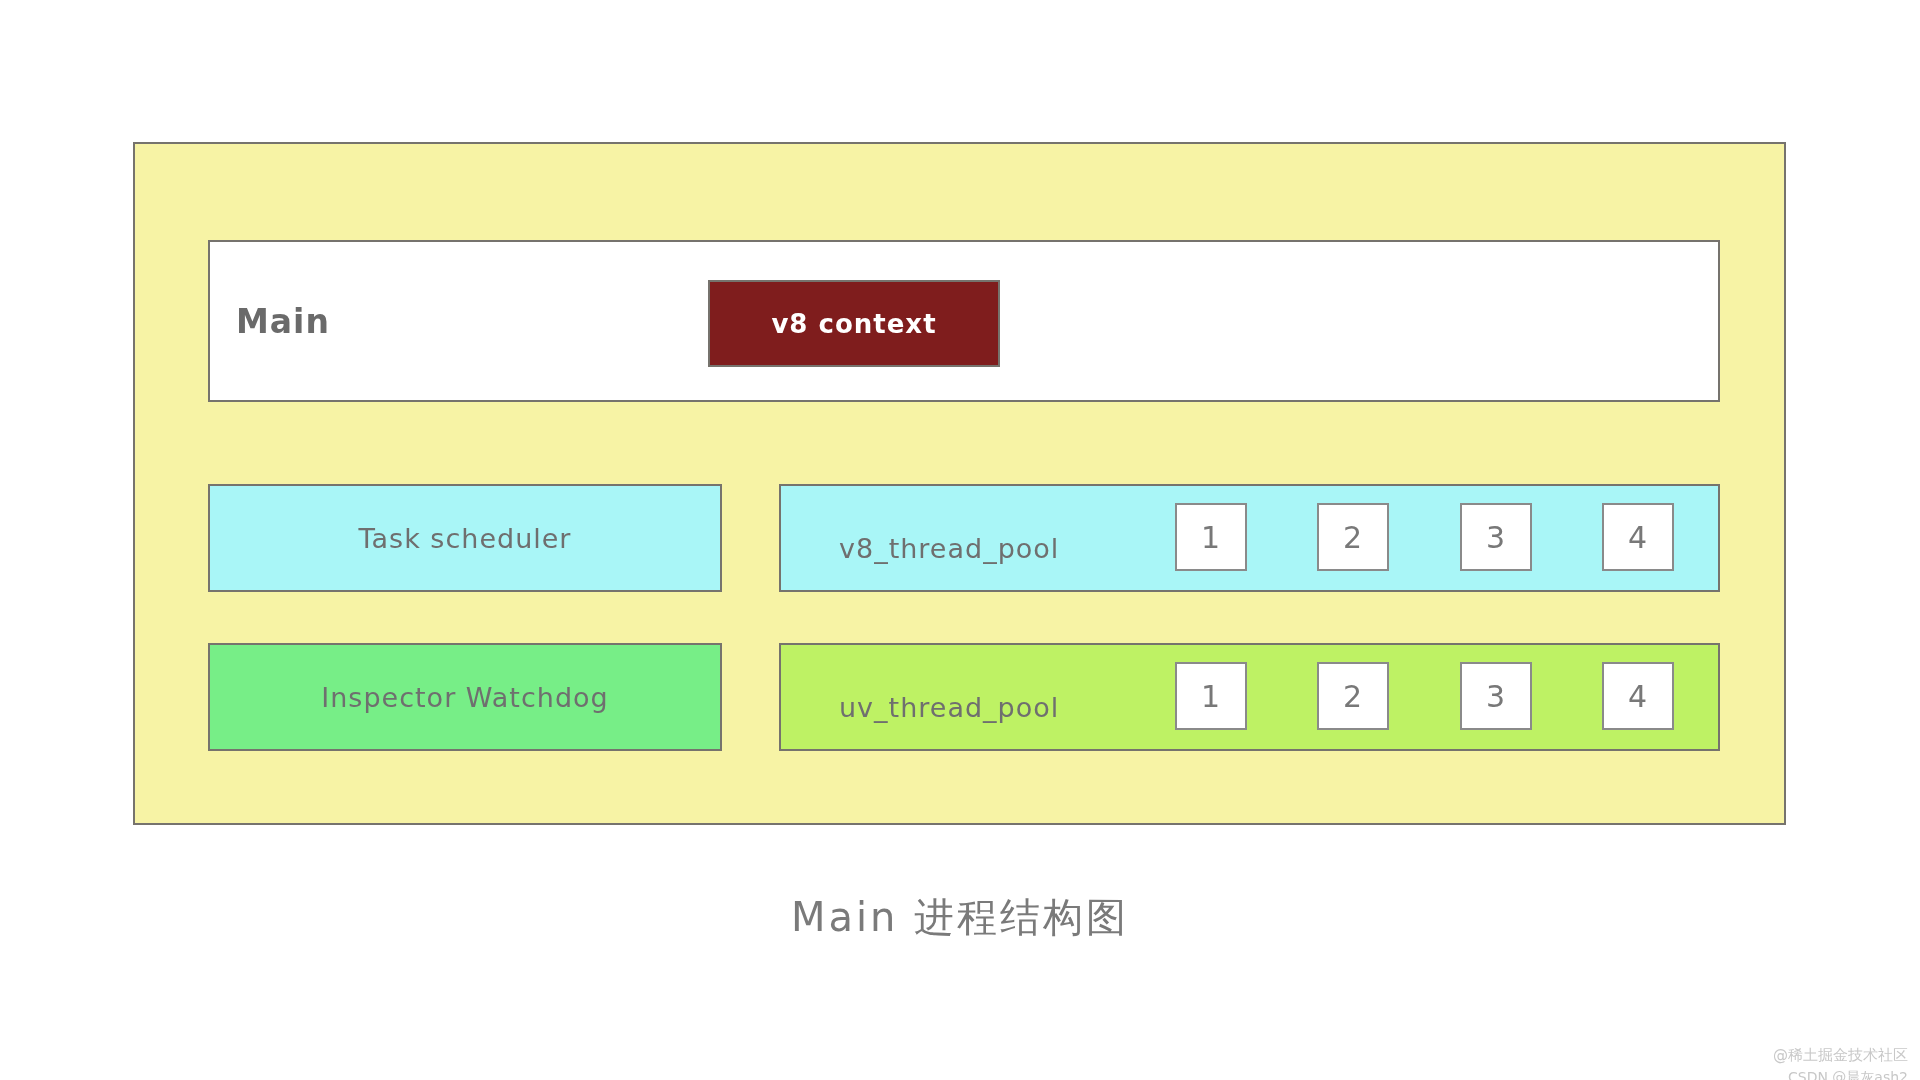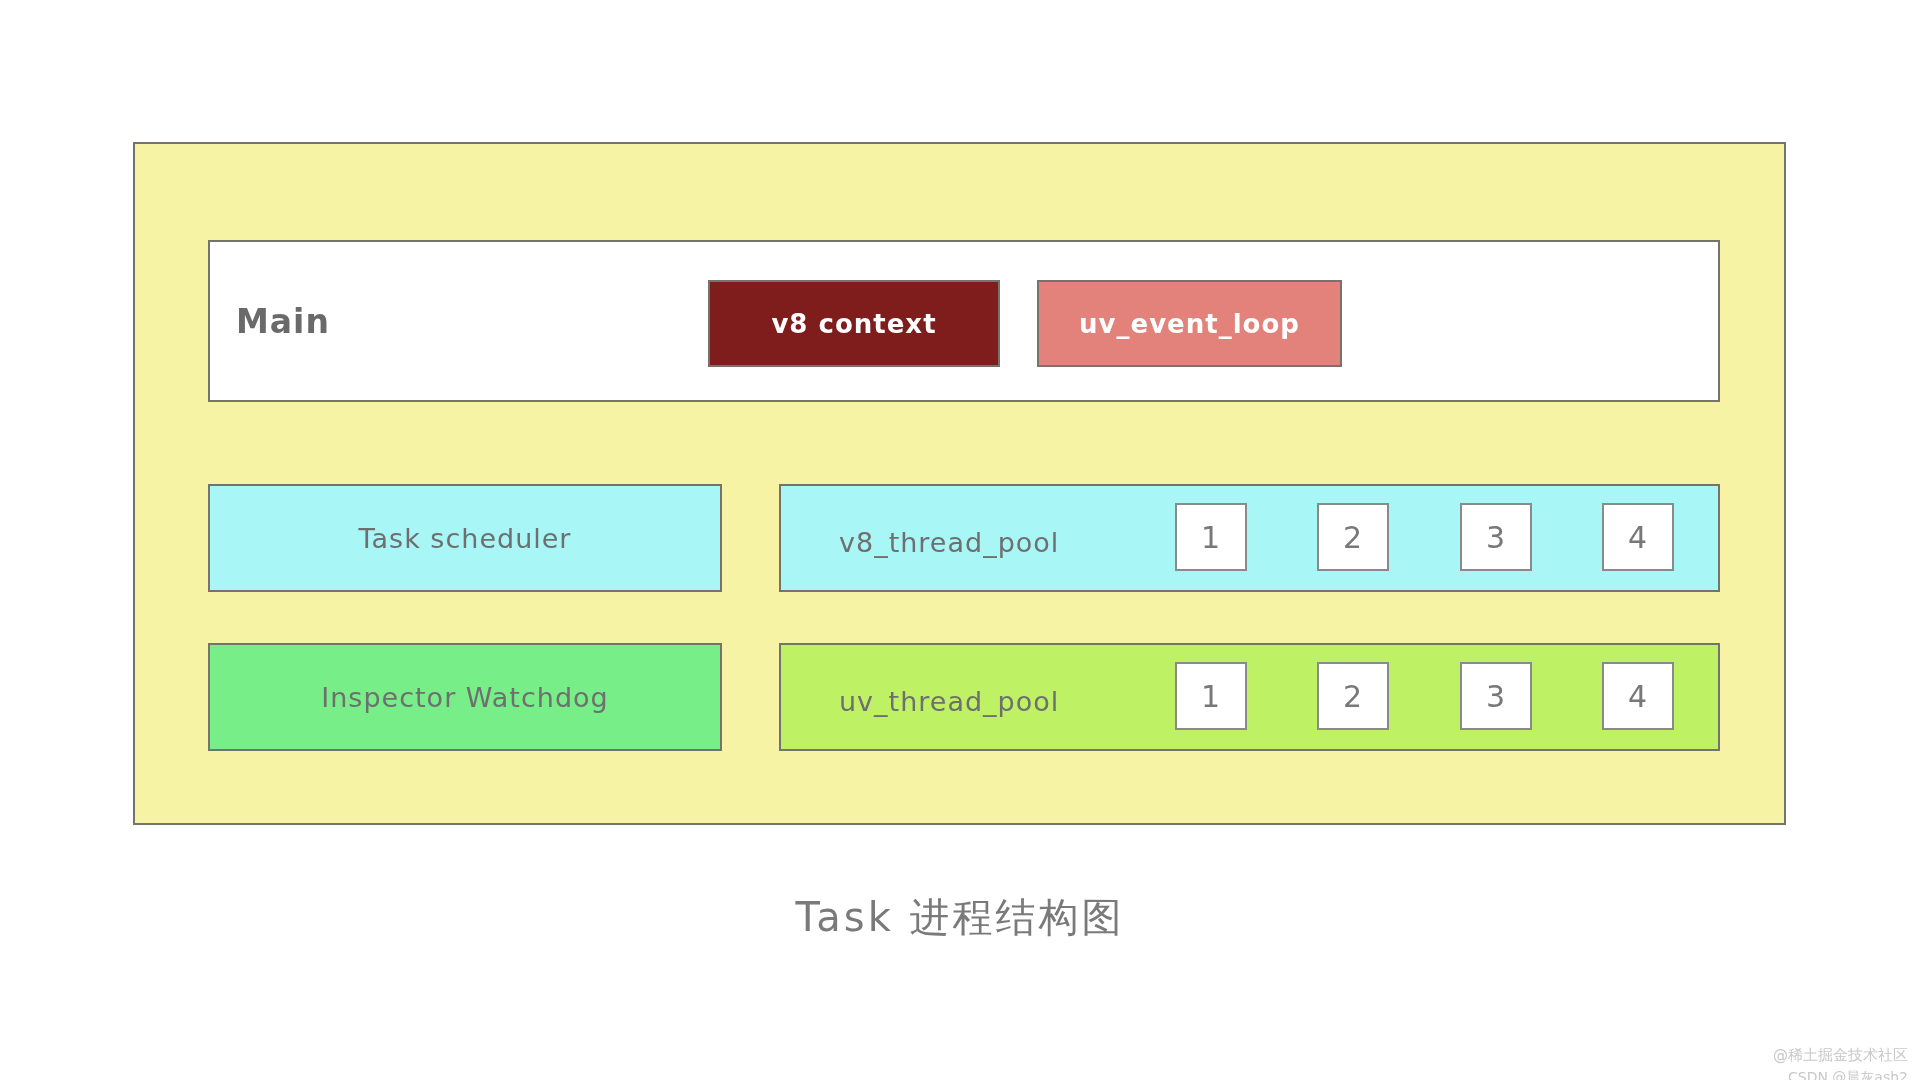--- a/index.html
+++ b/index.html
@@ -80,21 +80,21 @@
     height: 108px;
     font-size: 27px;
     color: #6f6f6f;
     letter-spacing: 1px;
   }
   .row-cyan  { top: 482px; }
   .row-green { top: 641px; }
   .pool-label {
     position: absolute;
     left: 58px;
-    top: 4px;
+    top: 10px;
     height: 100%;
     display: flex;
     align-items: center;
   }
   .slot {
     position: absolute;
     top: 17px;
     width: 72px;
     height: 68px;
     box-sizing: border-box;
@@ -137,21 +137,20 @@
 </head>
 <body>
 
 <div class="canvas">
 
   <div class="box process-container" style="background-color: rgb(247, 243, 165);">
 
     <div class="box main-box" style="left: 73px; top: 96px; background-color: rgb(255, 255, 255); font-weight: bold;">
       <div class="main-label">Main</div>
       <div class="red-box b2" style="background-color: #7f1d1d;">v8 context</div>
-      <div class="red-box b3" style="background-color: rgb(227, 129, 123);">uv_event_loop</div>
     </div>
 
     <div class="box left-cell row-cyan" style="left: 73px; top: 340px; background-color: rgb(169, 246, 247);">Task scheduler</div>
     <div class="box pool-cell row-cyan" style="left: 644px; top: 340px; background-color: rgb(169, 246, 247);">
       <div class="pool-label">v8_thread_pool</div>
       <div class="slot s1">1</div>
       <div class="slot s2">2</div>
       <div class="slot s3">3</div>
       <div class="slot s4">4</div>
     </div>
@@ -160,20 +159,20 @@
     <div class="box pool-cell row-green" style="left: 644px; top: 499px; background-color: #bef264;">
       <div class="pool-label">uv_thread_pool</div>
       <div class="slot s1">1</div>
       <div class="slot s2">2</div>
       <div class="slot s3">3</div>
       <div class="slot s4">4</div>
     </div>
 
   </div>
 
-  <div class="diagram-title">Task 进程结构图</div>
+  <div class="diagram-title">Main 进程结构图</div>
 
   <div class="watermark">
     <div class="wm1">@稀土掘金技术社区</div>
     <div class="wm2">CSDN @晨灰ash2</div>
   </div>
 
 </div>
 
 </body></html>

